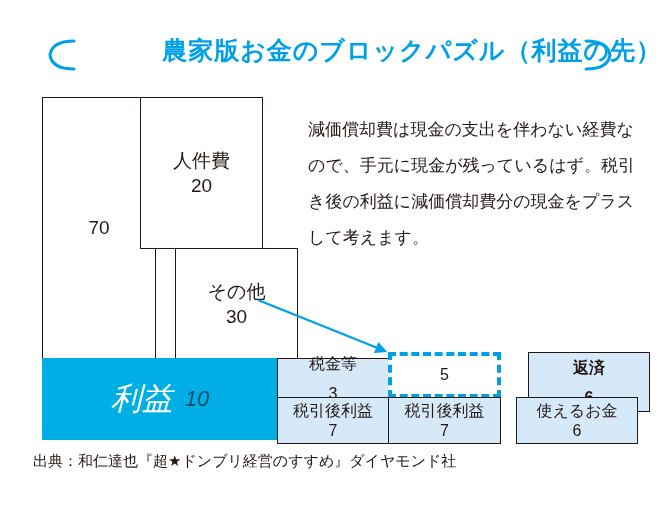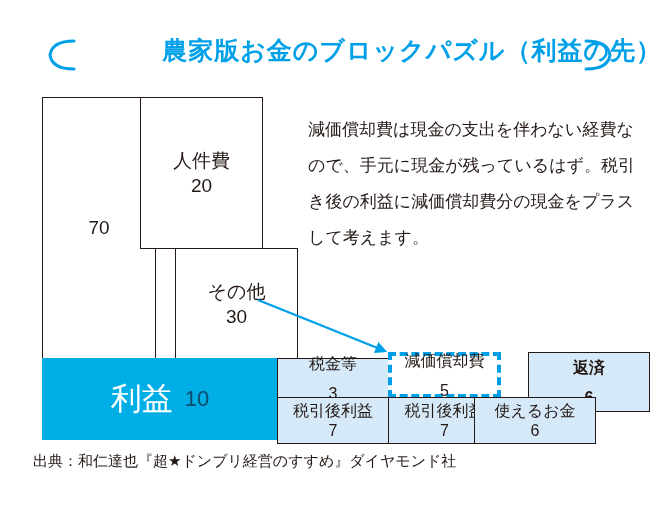--- a/index.html
+++ b/index.html
@@ -76,20 +76,21 @@
 
   
   #block-profit {
     left: 42px; top: 358px; width: 236px; height: 82px;
     background: #00AEE6;
     border: 1.5px solid #00AEE6;
     flex-direction: row;
     align-items: center;
     justify-content: center;
     gap: 12px;
+    font-style: italic;
   }
   #block-profit .lbl { color: #ffffff; font-size: 31px; line-height: 34px; }
   #block-profit .val { color: #0c4a6e; font-size: 22px; line-height: 30px; }
 
   
   .cell {
     position: absolute;
     box-sizing: border-box;
     border: 1.5px solid #231815;
     background: #D6E9F8;
@@ -105,21 +106,21 @@
 
   #cell-tax            { left: 277px; top: 358px; width: 112px; height: 40px; }
   #cell-after-tax-1    { left: 277px; top: 397px; width: 112px; height: 47px; }
   #cell-depreciation   {
     left: 388px; top: 352px; width: 113px; height: 46px;
     background: #ffffff;
     border: 4px dashed #00A0E9;
   }
   #cell-after-tax-2    { left: 388px; top: 397px; width: 113px; height: 47px; }
   #cell-repayment      { left: 528px; top: 352px; width: 122px; height: 60px; font-weight: bold; }
-  #cell-usable-money   { left: 474px; top: 397px; width: 122px; height: 47px; }
+  #cell-usable-money   { left: 516px; top: 397px; width: 122px; height: 47px; }
 
   
   #description {
     position: absolute;
     left: 308px;
     top: 112px;
     width: 330px;
     font-size: 17px;
     line-height: 36px;
     color: #231815;
@@ -182,21 +183,20 @@
     <span class="lbl">利益</span>
     <span class="val">10</span>
   </div>
 
   <div class="cell row1" id="cell-tax">
     <span class="lbl">税金等</span>
     <span class="val">3</span>
   </div>
 
   <div class="cell row1" id="cell-depreciation">
-    <span class="lbl">減価償却費</span>
     <span class="val">5</span>
   </div>
 
   <div class="cell row1" id="cell-repayment">
     <span class="lbl">返済</span>
     <span class="val">6</span>
   </div>
 
   <div class="cell" id="cell-after-tax-1">
     <span class="lbl">税引後利益</span>

